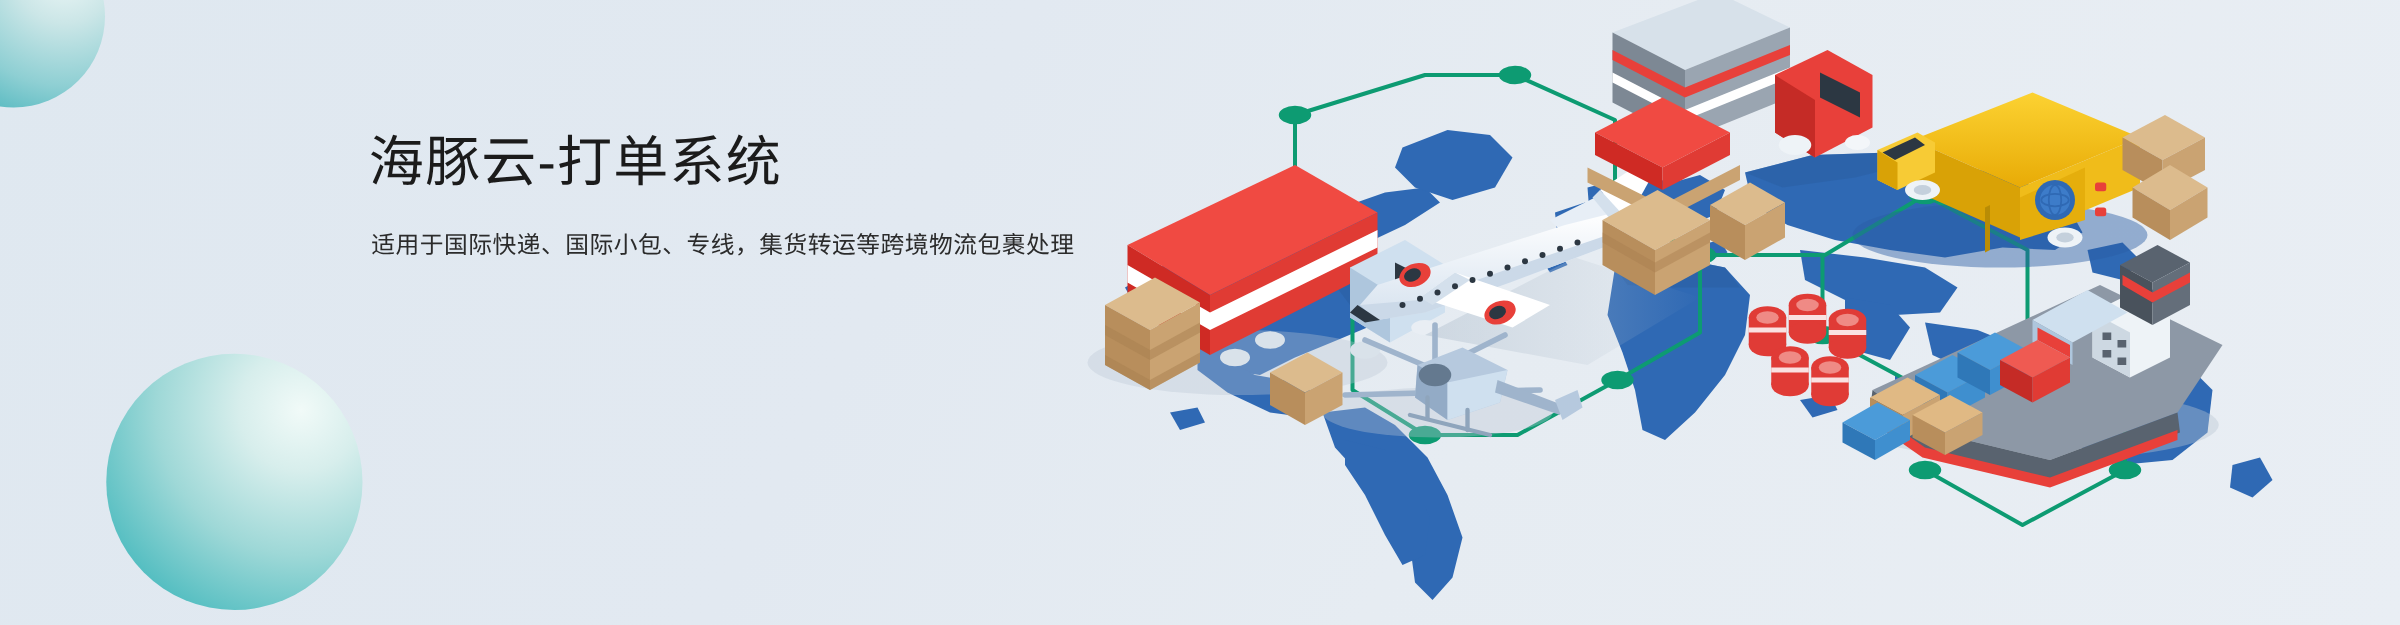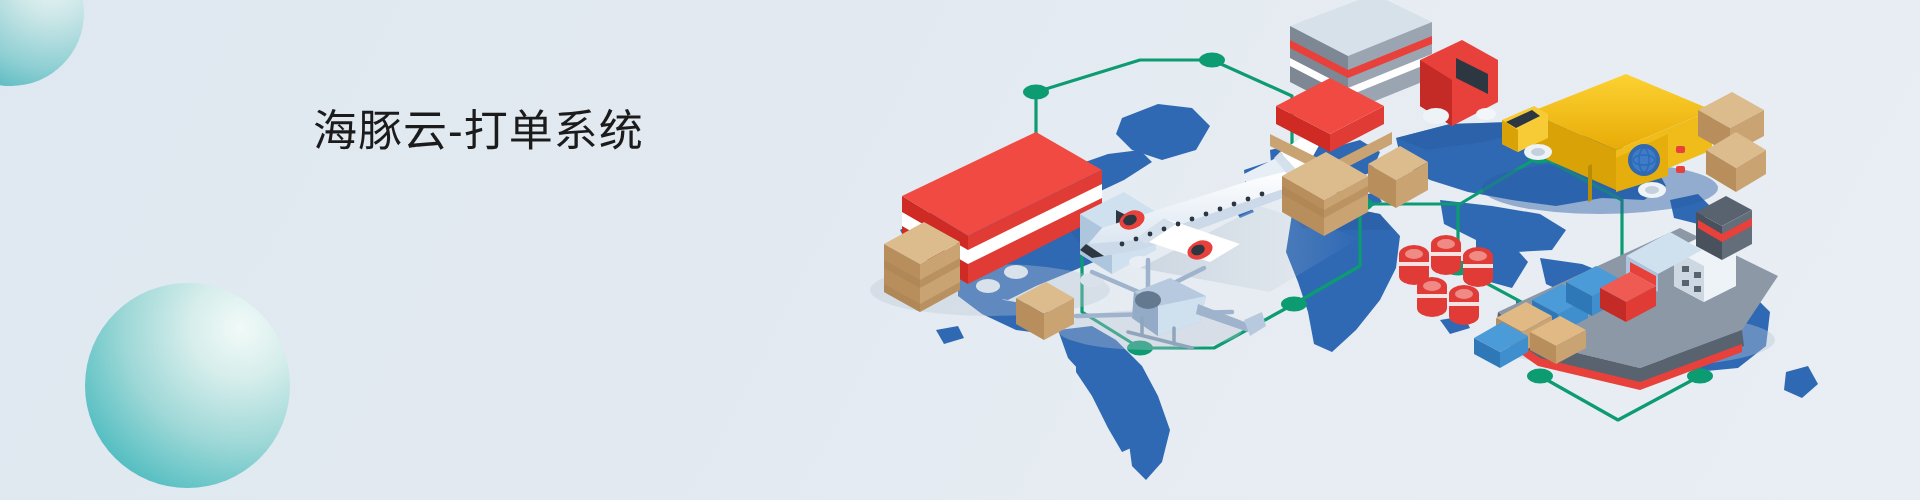--- a/index.html
+++ b/index.html
@@ -17,21 +17,21 @@
   .circle{position:absolute;border-radius:50%;pointer-events:none;}
   .circle-tl{
     left:-62px;top:-60px;width:146px;height:146px;
     background:radial-gradient(circle at 78% 26%,#eef7f7 0%,#cbe6e7 26%,#8ecfd3 58%,#46b3bb 86%,#2fa7b0 100%);
   }
   .circle-bl{
     left:85px;top:283px;width:205px;height:205px;
     background:radial-gradient(circle at 76% 22%,#f1faf8 0%,#d7eeec 22%,#9ed8d7 52%,#57bfc2 80%,#33acb2 100%);
   }
   
-  .text-block{position:absolute;left:313px;top:104px;width:640px;}
+  .text-block{position:absolute;left:295px;top:104px;width:640px;}
   .headline{
     margin:0;font-size:44px;font-weight:400;line-height:1.22;
     color:#1b1b1b;letter-spacing:1px;white-space:nowrap;
   }
   .subhead{
     margin:26px 0 0 2px;font-size:19px;font-weight:400;line-height:1.4;
     color:#2b2b2b;letter-spacing:.4px;white-space:nowrap;
   }
   
   .art{position:absolute;left:840px;top:0;width:1080px;height:500px;}
@@ -40,20 +40,21 @@
 </head>
 <body>
 
 <div class="banner">
 
   <div class="circle circle-tl"></div>
   <div class="circle circle-bl"></div>
 
   <div class="text-block">
     <h1 class="headline">海豚云-打单系统</h1>
+    <p class="subhead">适用于国际快递、国际小包、专线，集货转运等跨境物流包裹处理</p>
   </div>
 
   <div class="art">
     <svg viewBox="0 0 1080 500" xmlns="http://www.w3.org/2000/svg">
       <defs>
         <linearGradient id="planeBody" x1="0" y1="0" x2="0" y2="1">
           <stop offset="0" stop-color="#ffffff"></stop>
             <stop offset="1" stop-color="#d6e2ef"></stop>
         </linearGradient>
         <linearGradient id="vanY" x1="0" y1="0" x2="0" y2="1">

